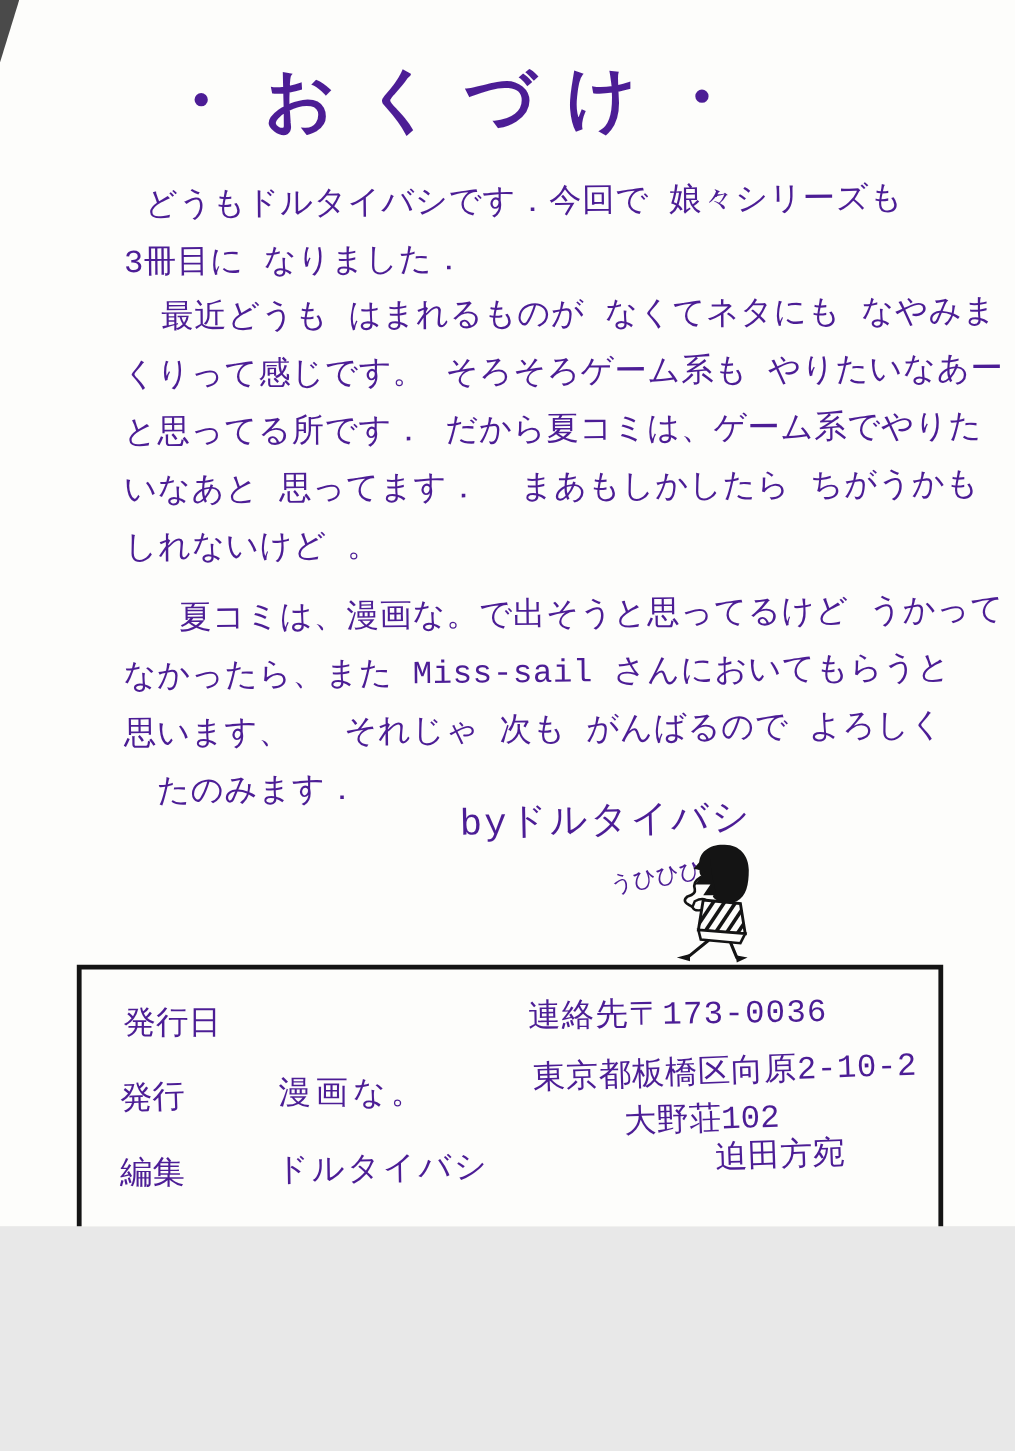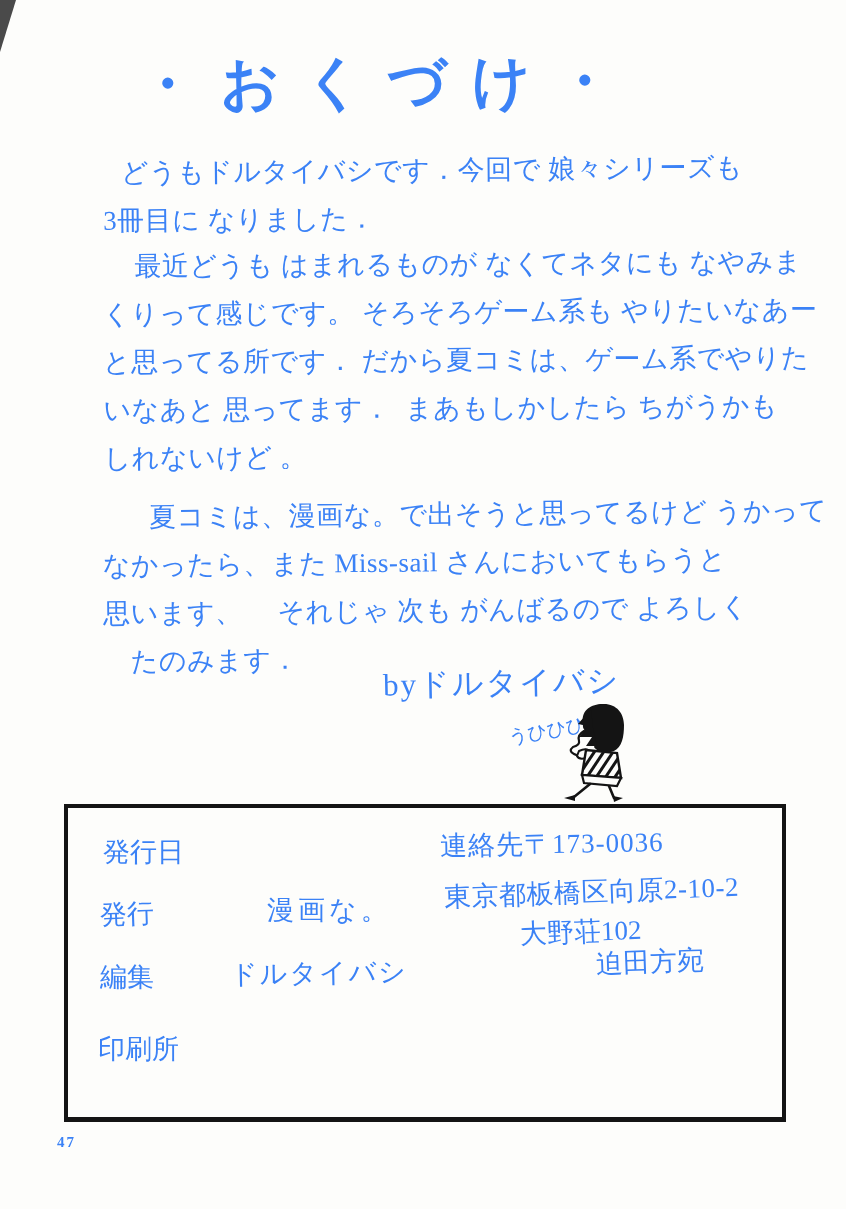--- a/index.html
+++ b/index.html
@@ -1,23 +1,23 @@
 <!DOCTYPE html>
 <html><head>
 <meta charset="utf-8">
 <style>
   html,body{margin:0;padding:0;background:#e8e8e8;}
   .page{
     position:relative;
-    width:846px;height:1209px;
+    width:846px;height:1022px;
     margin:0 auto;
     background:#fdfdfb;
     overflow:hidden;
-    font-family:Liberation Serif, serif;
-    color:#3b82f6;
+    font-family:Liberation Mono, monospace;
+    color:#4c1d95;
   }
   
   .scan-corner{
     position:absolute;left:0;top:0;width:16px;height:52px;
     background:#4a4a4a;
     clip-path:polygon(0 0,100% 0,0 100%);
   }
   .title{
     position:absolute;left:138px;top:44px;
     font-size:58px;font-weight:bold;
@@ -55,21 +55,21 @@
     position:absolute;left:64px;top:804px;
     width:714px;height:309px;
     border:4px solid #141414;
     border-bottom-width:5px;
     background:#fdfdfb;
   }
   .col-item{position:absolute;font-size:27px;font-weight:500;white-space:pre;}
   .lbl-hakkoubi{left:35px;top:26px;}
   .val-hakkoubi{left:142px;top:24px;letter-spacing:3px;}
   .lbl-hakkou{left:32px;top:88px;transform:rotate(-2deg);}
-  .val-hakkou{left:164px;top:84px;letter-spacing:4px;margin-left:35px;}
+  .val-hakkou{left:164px;top:84px;letter-spacing:4px;}
   .lbl-henshuu{left:32px;top:151px;}
   .val-henshuu{left:162px;top:147px;letter-spacing:2px;transform:rotate(-1deg);}
   .lbl-insatsu{left:30px;top:223px;}
   .val-insatsu{left:160px;top:220px;letter-spacing:1px;}
   .contact1{left:372px;top:18px;transform:rotate(-1deg);letter-spacing:1px;}
   .contact2{left:376px;top:66px;transform:rotate(-2deg);letter-spacing:0.5px;}
   .contact3{left:452px;top:106px;transform:rotate(-2deg);}
   .contact4{left:528px;top:136px;transform:rotate(-2deg);}
   .page-number{
     position:absolute;left:57px;top:1134px;

